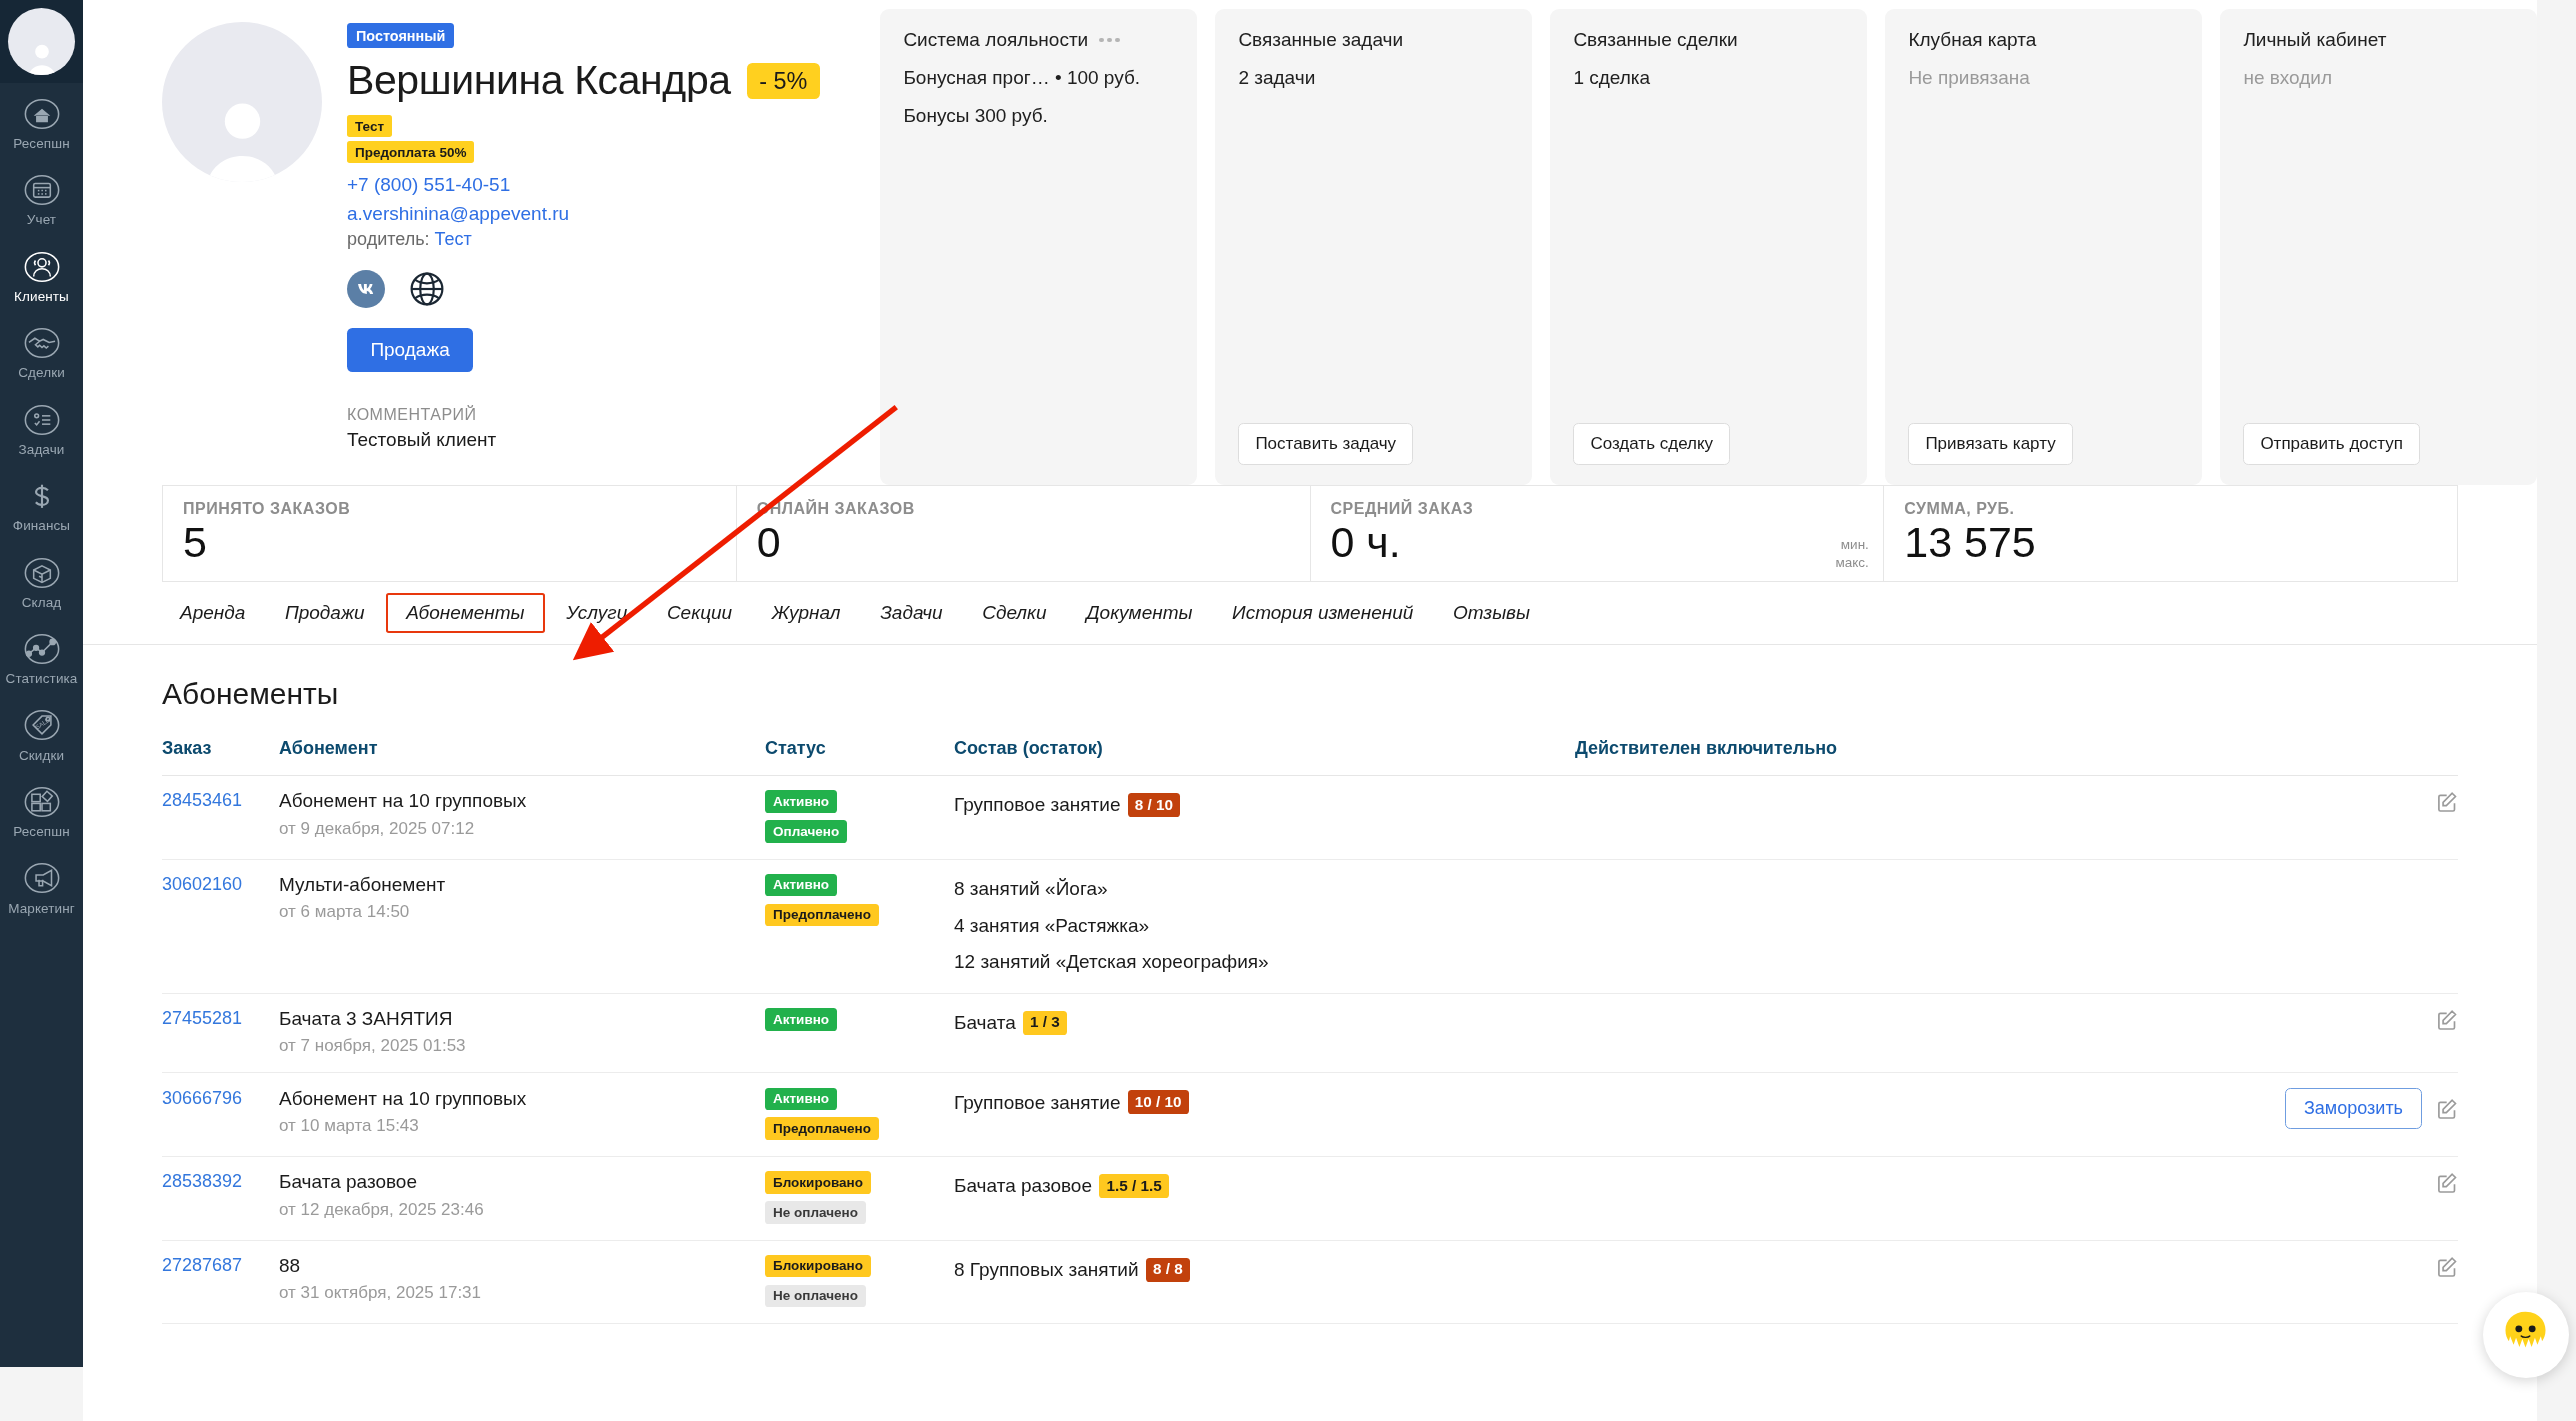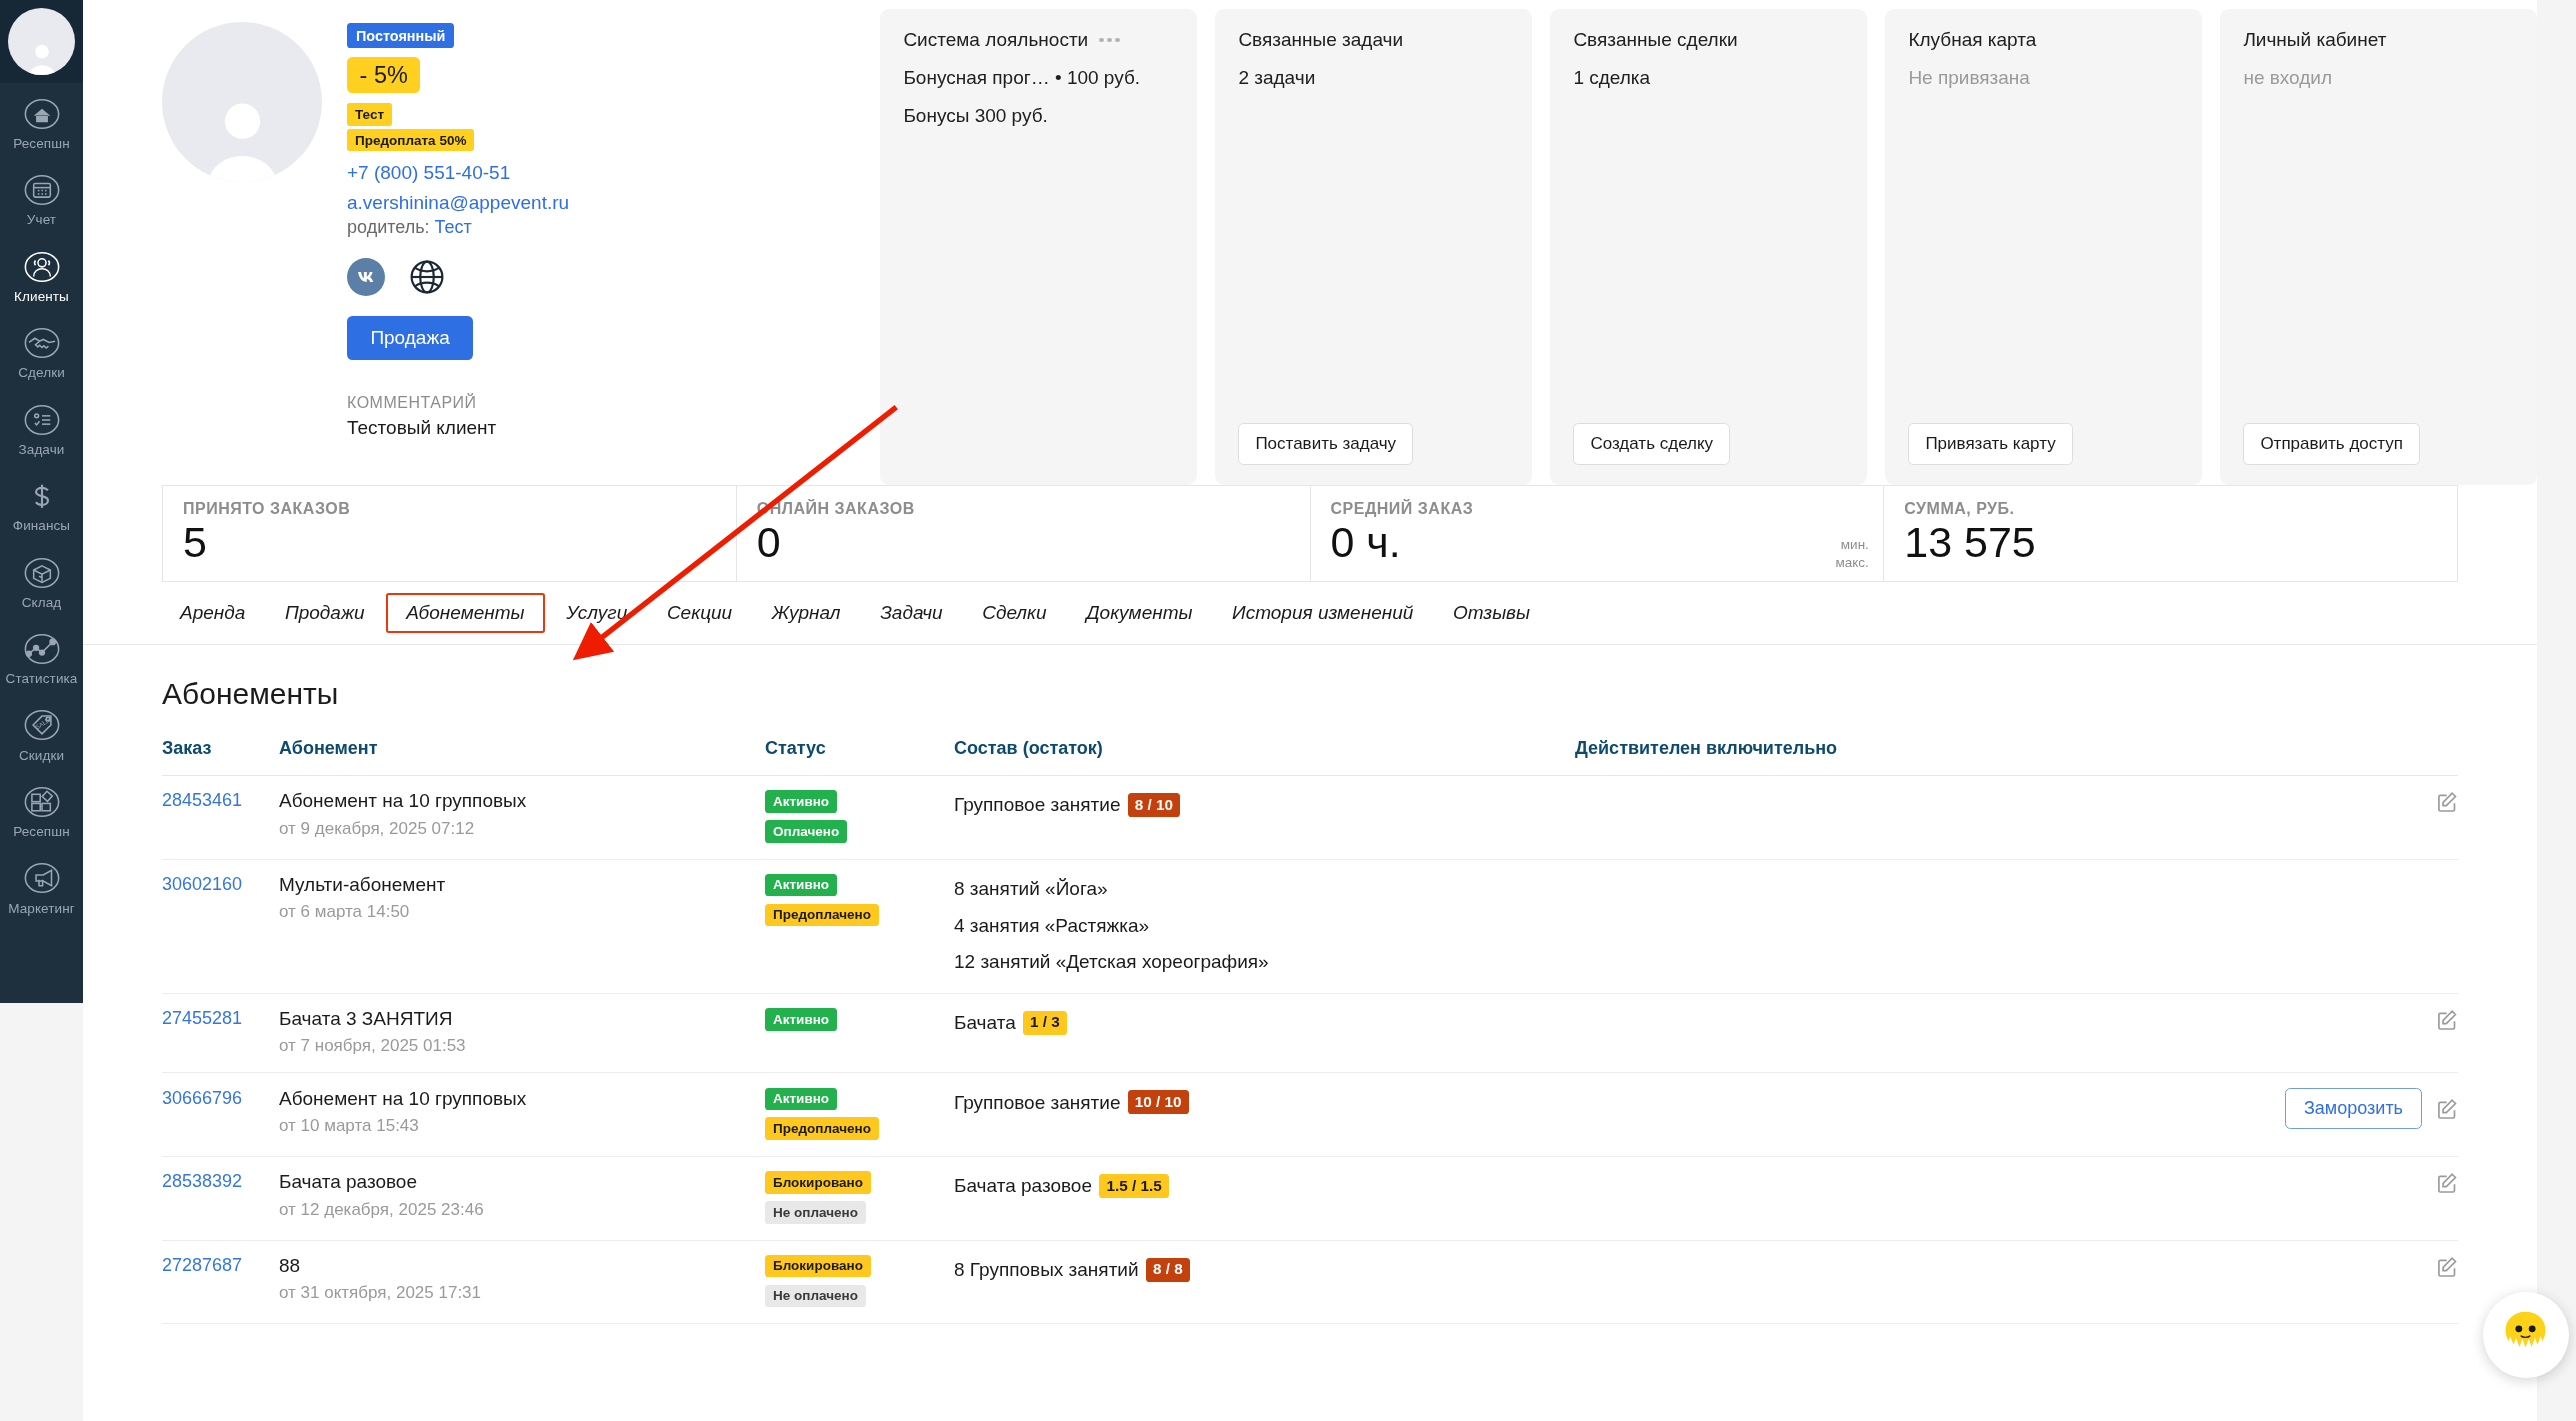--- a/index.html
+++ b/index.html
@@ -6,21 +6,21 @@
   html, body {
     width: 2576px; height: 1421px;
     font-family: "Liberation Sans", sans-serif;
     background: #f4f4f4;
     overflow: hidden;
   }
   .app { position: relative; width: 2576px; height: 1421px; display: flex; background:#f4f4f4; }
 
   
   .sidebar {
-    width: 83px; min-width: 83px; height: 1003px;
+    width: 83px; min-width: 83px; height: 1367px;
     background: #1e2f3e;
     display: flex; flex-direction: column; align-items: center;
     overflow: hidden;
   }
   .sb-avatar-wrap {
     width: 83px; height: 83px;
     background: #162736;
     display: flex; align-items: center; justify-content: center;
   }
   .sb-avatar {
@@ -344,20 +344,21 @@
             <svg viewBox="0 0 24 24" fill="#ffffff">
               <circle cx="12" cy="7.4" r="4.2"></circle>
               <path d="M3.4 24c0-4.9 3.9-8.3 8.6-8.3s8.6 3.4 8.6 8.3z"></path>
             </svg>
           </div>
 
           <div class="pinfo">
             <span class="badge-blue">Постоянный</span>
 
             <div class="pname-row">
+              <h1 class="pname">Вершинина Ксандра</h1>
               <span class="badge-discount">- 5%</span>
             </div>
 
             <div class="tags" id="profile-tags">
                 <span class="tag-yellow">Тест</span>
                 <span class="tag-yellow">Предоплата 50%</span>
               </div>
 
             <a class="plink pphone" href="#">+7 (800) 551-40-51</a>
             <a class="plink pmail" href="#">a.vershinina@appevent.ru</a>

